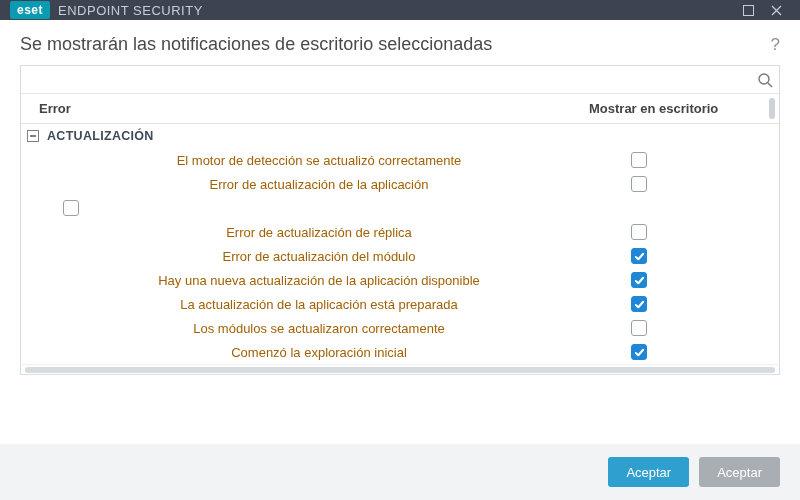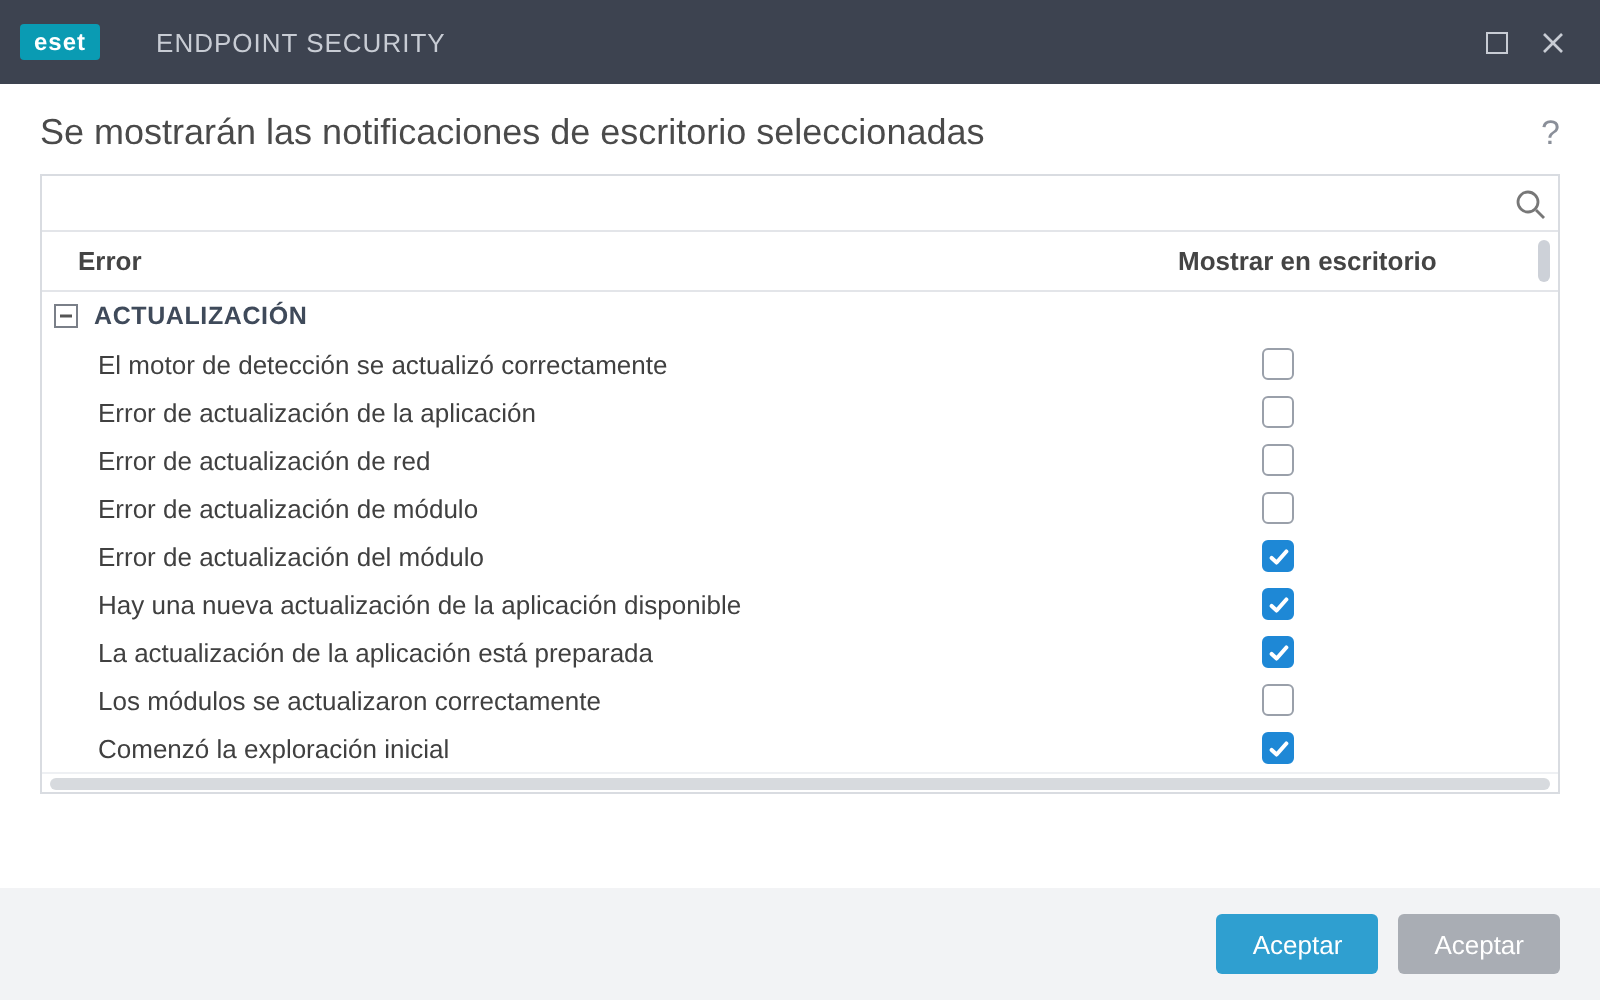--- a/index.html
+++ b/index.html
@@ -1,19 +1,19 @@
 <!DOCTYPE html>
 <html><head>
 <meta charset="utf-8">
 <style>
   * { box-sizing: border-box; margin: 0; padding: 0; }
   html, body { width: 800px; height: 500px; font-family: "Segoe UI", Arial, sans-serif; font-size: 13px; color: #444; background: #fff; overflow: hidden; }
-  .titlebar { height: 42px; background: #3d4350; display: flex; align-items: center; padding: 0 10px; color: #cfd3db; }
+  .titlebar { height: 20px; background: #3d4350; display: flex; align-items: center; padding: 0 10px; color: #cfd3db; }
   .brand-badge { background: #0a9bb3; color: #fff; font-weight: 700; font-size: 12px; padding: 2px 7px; border-radius: 2px; letter-spacing: 0.5px; margin-right: 8px; }
-  .brand-title { font-size: 13px; letter-spacing: 0.5px; color: #c8ccd4; font-weight: 400; margin-left: 20px; }
+  .brand-title { font-size: 13px; letter-spacing: 0.5px; color: #c8ccd4; font-weight: 400; }
   .titlebar-spacer { flex: 1; }
   .win-btn { width: 28px; height: 34px; display: flex; align-items: center; justify-content: center; cursor: pointer; color: #c8ccd4; }
   .win-btn svg { width: 11px; height: 11px; }
   .header-row { display: flex; align-items: flex-end; padding: 14px 20px 10px 20px; }
   .page-title { font-size: 18px; color: #4a4a4a; font-weight: 400; }
   .help-icon { margin-left: auto; color: #8a8f99; font-size: 17px; cursor: pointer; }
   .content { padding: 0 20px; }
   .panel { border: 1px solid #d9dce1; background: #fff; }
   .search-row { height: 28px; border-bottom: 1px solid #e3e5e9; display: flex; align-items: center; padding: 0 6px 0 10px; }
   .search-input { flex: 1; border: none; outline: none; height: 24px; font-size: 13px; background: transparent; }
@@ -21,21 +21,21 @@
   .table-head { display: flex; align-items: center; height: 30px; border-bottom: 1px solid #e3e5e9; background: #fff; position: relative; }
   .col-name-h { flex: 1; padding-left: 18px; font-weight: 700; color: #444; font-size: 13px; }
   .col-show-h { width: 190px; font-weight: 700; color: #444; font-size: 13px; }
   .head-scroll-stub { position: absolute; right: 4px; top: 4px; bottom: 4px; width: 6px; background: #cdd1d8; border-radius: 3px; }
   .rows { max-height: 290px; overflow: hidden; }
   .group-row { display: flex; align-items: center; height: 24px; padding-left: 6px; }
   .toggle-box { width: 12px; height: 12px; border: 1px solid #7a7f88; display: flex; align-items: center; justify-content: center; margin-right: 8px; cursor: pointer; }
   .toggle-box svg { width: 8px; height: 8px; }
   .group-label { font-weight: 700; color: #3f4a5a; font-size: 12.5px; letter-spacing: 0.3px; }
   .item-row { display: flex; align-items: center; height: 24px; }
-  .item-label { flex: 1; padding-left: 28px; color: #404040; font-size: 13px; white-space: nowrap; overflow: hidden; text-overflow: ellipsis; }
+  .item-label { flex: 1; padding-left: 28px; color: #a16207; font-size: 13px; white-space: nowrap; overflow: hidden; text-overflow: ellipsis; text-align: center; }
   .item-check { width: 190px; display: flex; align-items: center; }
   .chk { width: 16px; height: 16px; border-radius: 3px; display: flex; align-items: center; justify-content: center; cursor: pointer; margin-left: 42px; }
   .chk-off { border: 1.5px solid #9aa0aa; background: #fff; }
   .chk-on { background: #1e88d6; border: 1.5px solid #1e88d6; }
   .chk-on svg { width: 11px; height: 11px; }
   .hscroll { height: 10px; background: #fff; border-top: 1px solid #eef0f3; position: relative; }
   .hscroll-thumb { position: absolute; left: 4px; right: 4px; top: 2px; height: 6px; background: #d7dade; border-radius: 3px; }
   .footer { position: absolute; bottom: 0; left: 0; right: 0; height: 56px; background: #f2f3f5; display: flex; align-items: center; justify-content: flex-end; padding: 0 20px; gap: 10px; }
   .btn { height: 30px; padding: 0 18px; border-radius: 3px; font-size: 13px; cursor: pointer; display: flex; align-items: center; justify-content: center; border: none; }
   .btn-primary { background: #2f9fd0; color: #fff; }
@@ -95,27 +95,26 @@
             <span class="chk chk-off"></span>
           </div>
         </div>
         <div class="item-row">
           <div class="item-label">Error de actualización de la aplicación</div>
           <div class="item-check">
             <span class="chk chk-off"></span>
           </div>
         </div>
         <div class="item-row">
-          <div class="item-label">Error de actualización de red</div>
           <div class="item-check">
             <span class="chk chk-off"></span>
           </div>
         </div>
         <div class="item-row">
-          <div class="item-label">Error de actualización de módulo</div>
+          <div class="item-label">Error de actualización de réplica</div>
           <div class="item-check">
             <span class="chk chk-off"></span>
           </div>
         </div>
         <div class="item-row">
           <div class="item-label">Error de actualización del módulo</div>
           <div class="item-check">
             <span class="chk chk-on">
               <svg viewBox="0 0 12 12">
                 <polyline points="2,6.5 4.7,9 10,3" fill="none" stroke="#fff" stroke-width="2.2" stroke-linecap="round" stroke-linejoin="round"></polyline>

